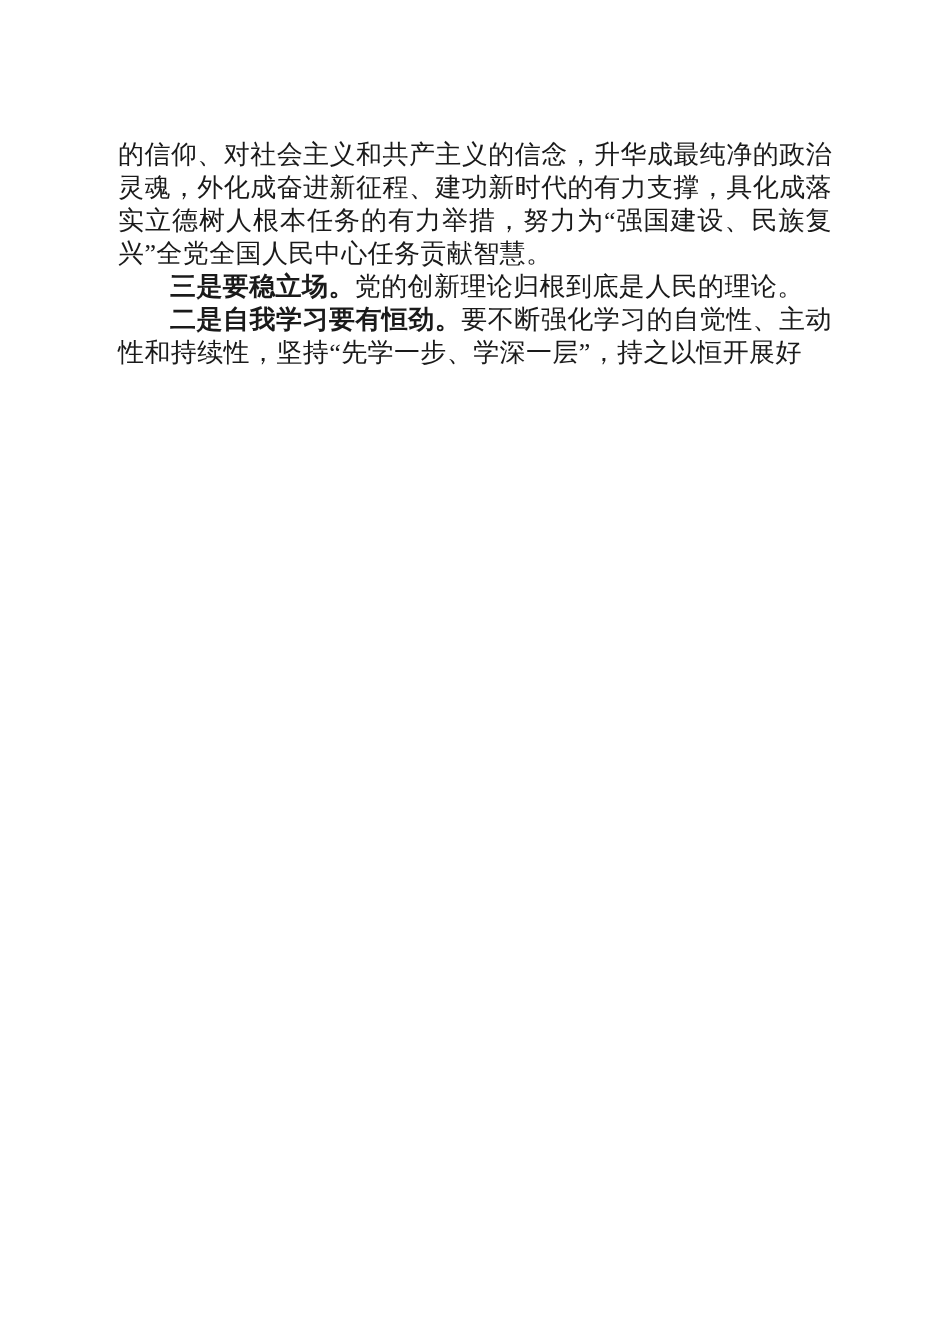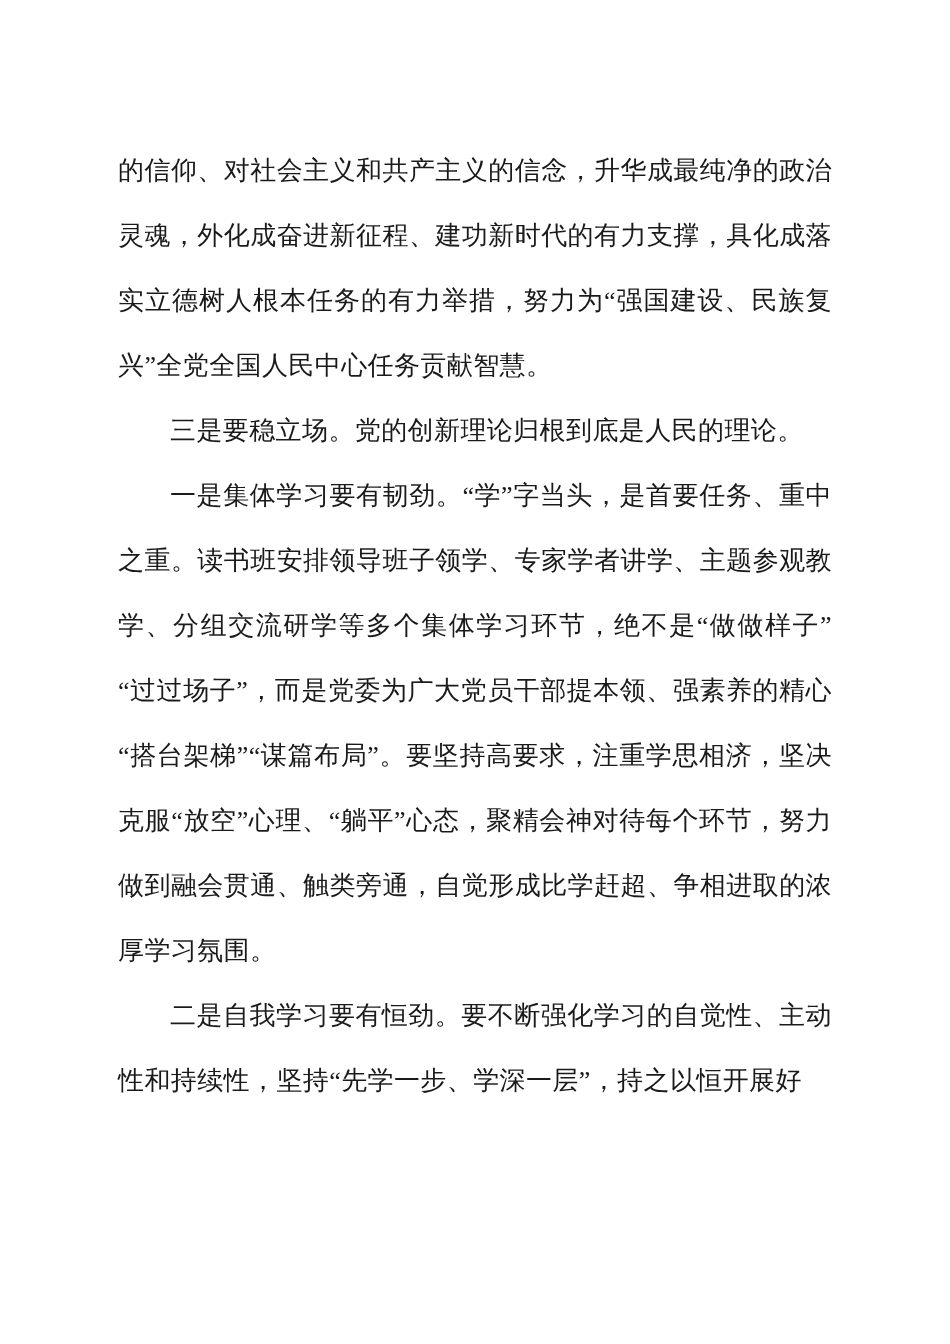--- a/index.html
+++ b/index.html
@@ -15,42 +15,41 @@
     overflow: hidden;
     font-family: "Liberation Serif", serif;
     color: #1a1a1a;
   }
   .doc-body {
     position: absolute;
     left: 118px;
     top: 138px;
     width: 714px;
     font-size: 26px;
-    line-height: 65px;
+    line-height: 33px;
     text-align: justify;
     letter-spacing: 0.4px;
   }
   .doc-body p {
     margin: 0;
     padding: 0;
   }
   .doc-body p.indent {
     text-indent: 2em;
   }
   .run-bold {
-    font-weight: normal;
+    font-weight: bold;
   }
   .heading {
     font-weight: bold;
     font-family: "Liberation Sans", sans-serif;
   }
 </style>
 </head>
 <body>
 
 <div class="page">
   <div class="doc-body" id="doc-body" style="color: rgb(26, 26, 26);">
       <p class=""><span>的信仰、对社会主义和共产主义的信念，升华成最纯净的政治灵魂，外化成奋进新征程、建功新时代的有力支撑，具化成落实立德树人根本任务的有力举措，努力为“强国建设、民族复兴”全党全国人民中心任务贡献智慧。</span></p>
       <p class="indent"><span class="run-bold">三是要稳立场。</span><span>党的创新理论归根到底是人民的理论。</span></p>
-      <p class="indent"><span class="run-bold">一是集体学习要有韧劲。</span><span>“学”字当头，是首要任务、重中之重。读书班安排领导班子领学、专家学者讲学、主题参观教学、分组交流研学等多个集体学习环节，绝不是“做做样子”“过过场子”，而是党委为广大党员干部提本领、强素养的精心“搭台架梯”“谋篇布局”。要坚持高要求，注重学思相济，坚决克服“放空”心理、“躺平”心态，聚精会神对待每个环节，努力做到融会贯通、触类旁通，自觉形成比学赶超、争相进取的浓厚学习氛围。</span></p>
       <p class="indent"><span class="run-bold">二是自我学习要有恒劲。</span><span>要不断强化学习的自觉性、主动性和持续性，坚持“先学一步、学深一层”，持之以恒开展好</span></p>
     </div>
 </div>
 
 </body></html>

